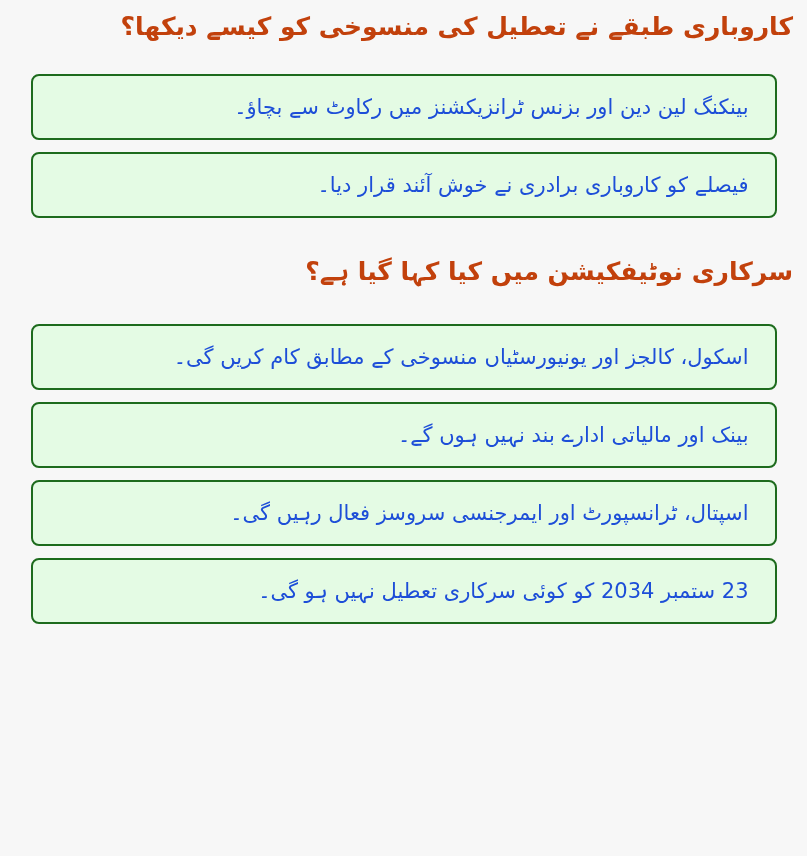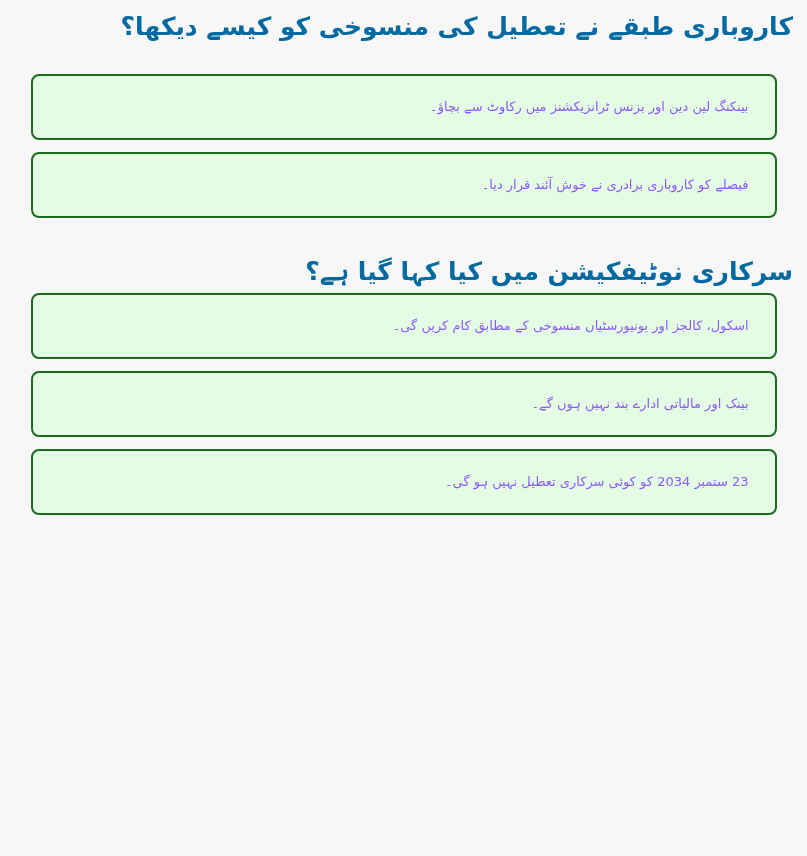--- a/index.html
+++ b/index.html
@@ -12,50 +12,51 @@
     background: #f7f7f7;
     font-family: "DejaVu Sans", sans-serif;
     overflow: hidden;
   }
   .page {
     width: 807px;
     box-sizing: border-box;
     padding-top: 6px;
   }
   .section-heading {
-    color: #0369a1;
+    color: #c2410c;
     font-size: 25px;
     font-weight: bold;
     text-align: right;
     line-height: 42px;
     margin: 0 14px 0 0;
     direction: rtl;
   }
   .section-heading.first {
     margin-bottom: 26px;
   }
   .section-heading.second {
     margin-top: 33px;
+    margin-bottom: 31px;
   }
   .info-box {
     width: 746px;
     height: 66px;
     margin: 0 auto 12px auto;
     background: #e4fbe4;
     border: 2px solid #1d6b1d;
     border-radius: 8px;
     box-sizing: border-box;
     display: flex;
     align-items: center;
     padding: 0 26px;
     direction: rtl;
   }
   .info-box .box-text {
-    color: #8b5cf6;
-    font-size: 13px;
+    color: #1d4ed8;
+    font-size: 21px;
     line-height: 26px;
     text-align: right;
   }
 </style>
 </head>
 <body>
 
 <div class="page">
 
   <h2 class="section-heading first">کاروباری طبقے نے تعطیل کی منسوخی کو کیسے دیکھا؟</h2>
@@ -69,16 +70,19 @@
 
   <h2 class="section-heading second">سرکاری نوٹیفکیشن میں کیا کہا گیا ہے؟</h2>
 
   <div class="info-box">
     <span class="box-text">اسکول، کالجز اور یونیورسٹیاں منسوخی کے مطابق کام کریں گی۔</span>
   </div>
   <div class="info-box">
     <span class="box-text">بینک اور مالیاتی ادارے بند نہیں ہوں گے۔</span>
   </div>
   <div class="info-box">
+    <span class="box-text">اسپتال، ٹرانسپورٹ اور ایمرجنسی سروسز فعال رہیں گی۔</span>
+  </div>
+  <div class="info-box">
     <span class="box-text">23 ستمبر 2034 کو کوئی سرکاری تعطیل نہیں ہو گی۔</span>
   </div>
 
 </div>
 
 </body></html>

